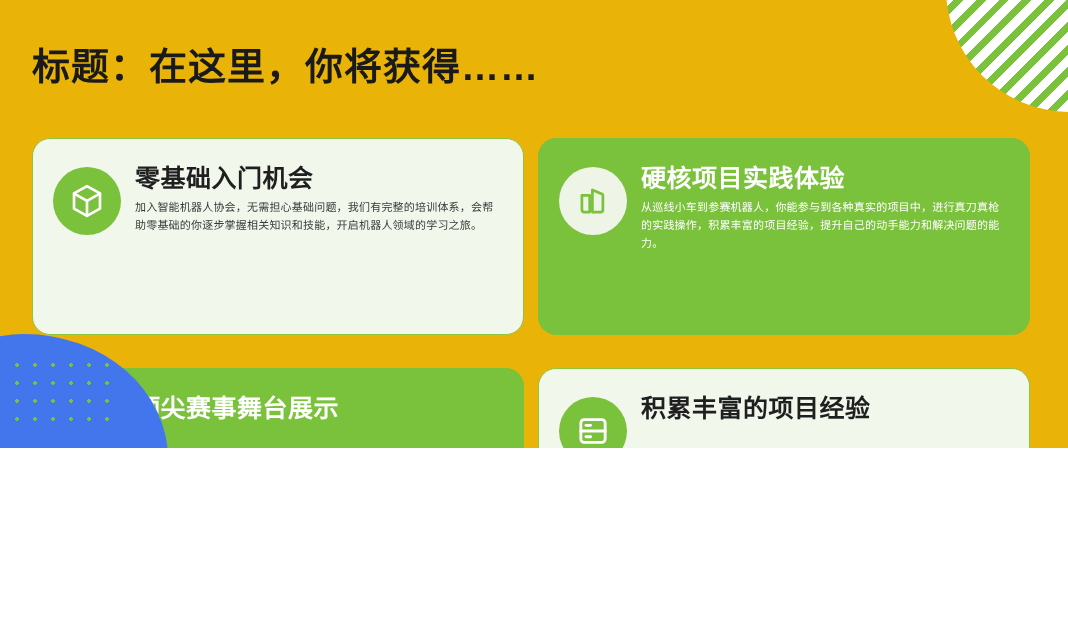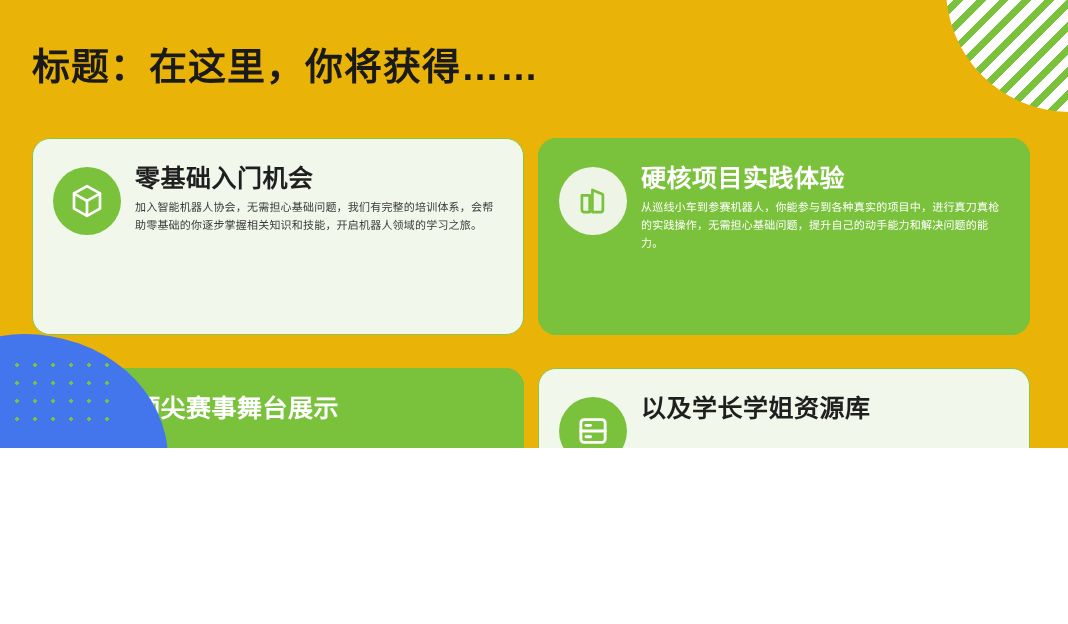--- a/index.html
+++ b/index.html
@@ -171,21 +171,21 @@
 
     <div class="card solid">
       <div class="card-icon">
         <svg width="36" height="36" viewBox="0 0 24 24" fill="none" stroke="#7ac13c" stroke-width="1.8" stroke-linecap="round" stroke-linejoin="round">
           <path d="M4.6 8.2h5.2v11.2H6.1a1.5 1.5 0 0 1-1.5-1.5Z"></path>
           <path d="M11.6 4.6 18 7.4a1 1 0 0 1 .6.95v9.55a1.5 1.5 0 0 1-1.5 1.5h-5.5Z"></path>
         </svg>
       </div>
       <div class="card-body">
         <h2 class="card-heading">硬核项目实践体验</h2>
-        <p class="card-desc">从巡线小车到参赛机器人，你能参与到各种真实的项目中，进行真刀真枪的实践操作，无需担心基础问题，提升自己的动手能力和解决问题的能力。</p>
+        <p class="card-desc">从巡线小车到参赛机器人，你能参与到各种真实的项目中，进行真刀真枪的实践操作，积累丰富的项目经验，提升自己的动手能力和解决问题的能力。</p>
       </div>
     </div>
 
     <div class="card solid">
       <div class="card-icon">
         <svg width="37" height="37" viewBox="0 0 24 24" fill="none" stroke="#7ac13c" stroke-width="1.9" stroke-linecap="round" stroke-linejoin="round">
           <path d="M12 3.4 21 8.1l-9 4.7-9-4.7Z"></path>
           <path d="M3.2 12.4 12 16.9l8.8-4.5"></path>
           <path d="M3.2 16.3 12 20.8l8.8-4.5"></path>
         </svg>
@@ -198,21 +198,21 @@
     <div class="card light">
       <div class="card-icon">
         <svg width="36" height="36" viewBox="0 0 24 24" fill="none" stroke="#ffffff" stroke-width="1.9" stroke-linecap="round" stroke-linejoin="round">
           <rect x="3.9" y="4.4" width="16.2" height="15.2" rx="2.2"></rect>
           <path d="M3.9 12h16.2"></path>
           <path d="M7.3 8.2h3.1"></path>
           <path d="M7.3 15.8h3.1"></path>
         </svg>
       </div>
       <div class="card-body">
-        <h2 class="card-heading">以及学长学姐资源库</h2>
+        <h2 class="card-heading">积累丰富的项目经验</h2>
       </div>
     </div>
 
   </div>
 
   <div class="deco-blue-blob"></div>
   <div class="deco-dots"></div>
 
 </div>
 

